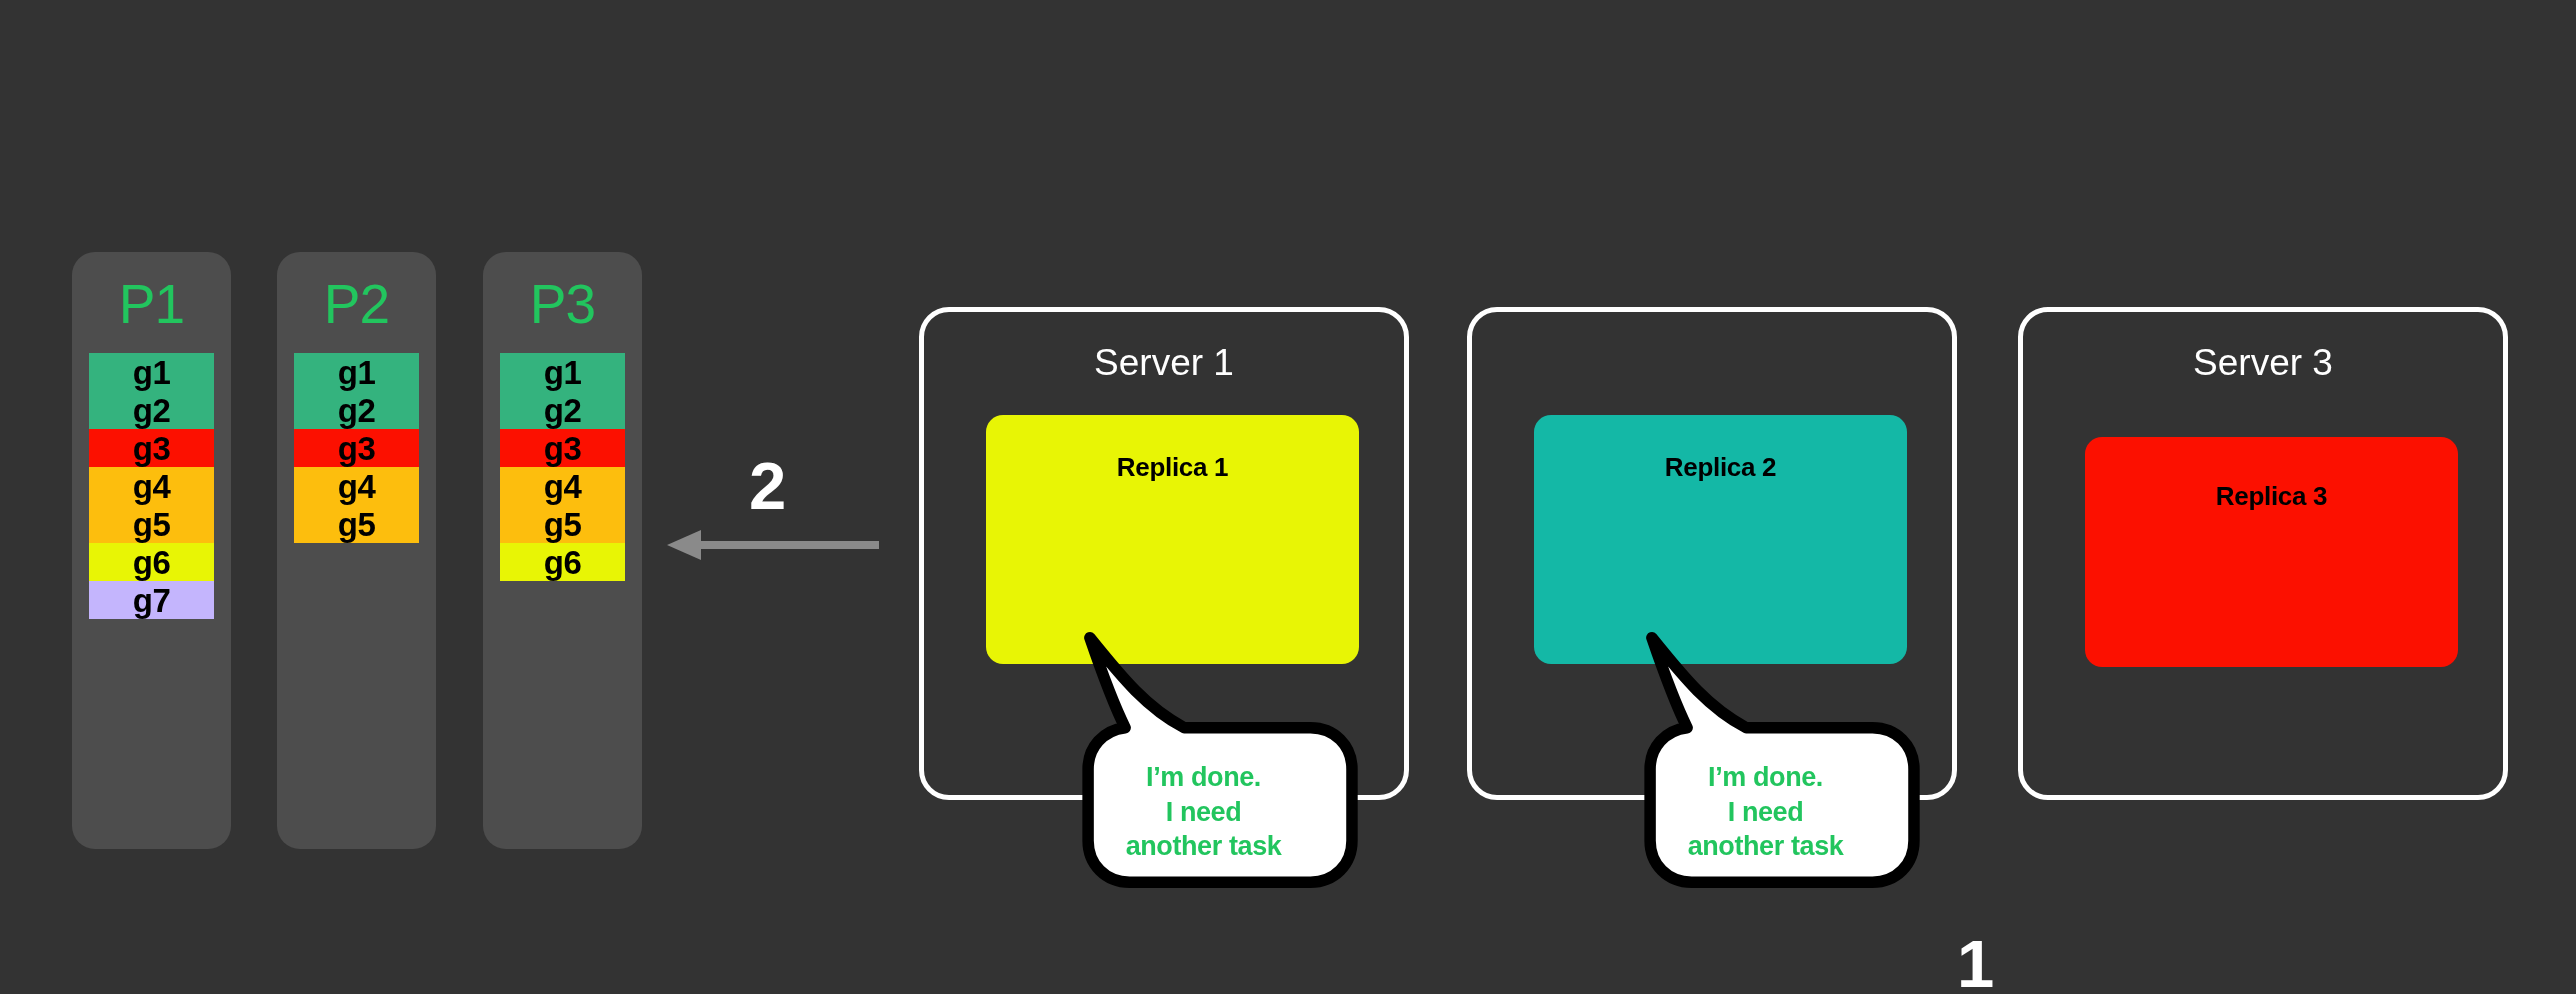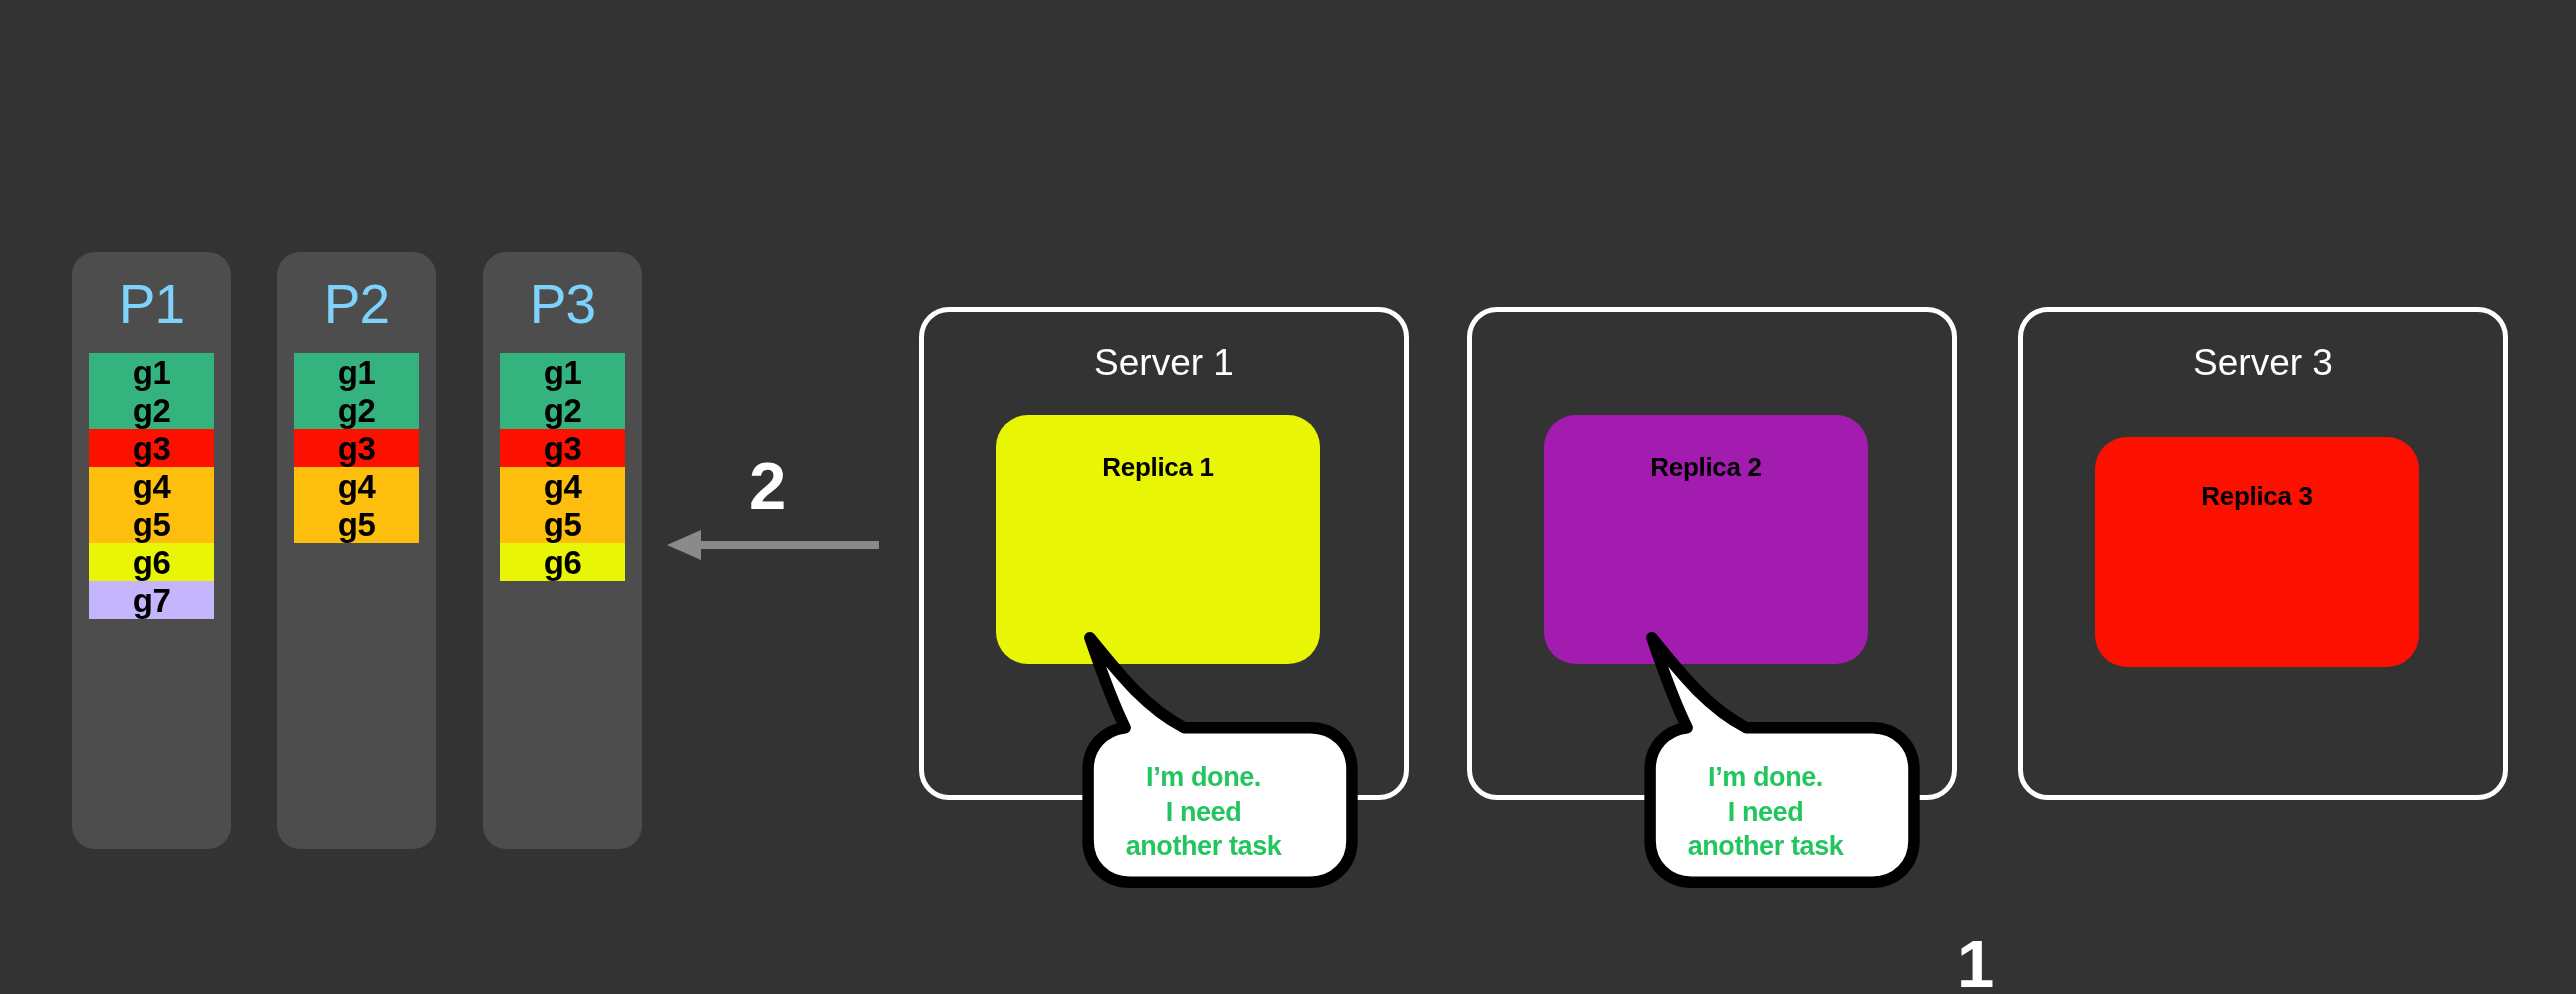--- a/index.html
+++ b/index.html
@@ -31,21 +31,21 @@
     box-sizing: border-box;
     display: flex;
     flex-direction: column;
     align-items: center;
   }
   #partition-0 { left: 72px; }
   #partition-1 { left: 277px; }
   #partition-2 { left: 483px; }
 
   .partition-title {
-    color: #7dd3fc;
+    color: #22c55e;
     font-size: 55px;
     font-weight: 400;
     line-height: 1;
     margin-top: 25px;
     margin-bottom: 21px;
     letter-spacing: -0.9px;
   }
   .task-list {
     width: 100%;
     display: flex;
@@ -131,25 +131,25 @@
     right: 0;
     top: 32px;
     text-align: center;
     color: #ffffff;
     font-size: 37px;
     font-weight: 400;
     line-height: 1;
   }
   .replica {
     position: absolute;
-    left: 72px;
+    left: 62px;
     top: 103px;
-    width: 324px;
+    width: 373px;
     height: 249px;
-    border-radius: 32px;
+    border-radius: 17px;
   }
   #server-2 .replica {
     top: 125px;
     height: 230px;
   }
   .replica-label {
     position: absolute;
     left: 0;
     right: 0;
     top: 39px;
@@ -240,21 +240,21 @@
   <div id="step-label-2">2</div>
 
   <div class="server" id="server-0">
     <div class="server-title">Server 1</div>
     <div class="replica" style="background: rgb(232, 245, 5);">
       <div class="replica-label">Replica 1</div>
     </div>
   </div>
 
   <div class="server" id="server-1">
-    <div class="replica" style="background: #a21caf;">
+    <div class="replica" style="background: #14b8a6;">
       <div class="replica-label">Replica 2</div>
     </div>
   </div>
 
   <div class="server" id="server-2">
     <div class="server-title">Server 3</div>
     <div class="replica" style="background: rgb(252, 16, 0);">
       <div class="replica-label">Replica 3</div>
     </div>
   </div>

